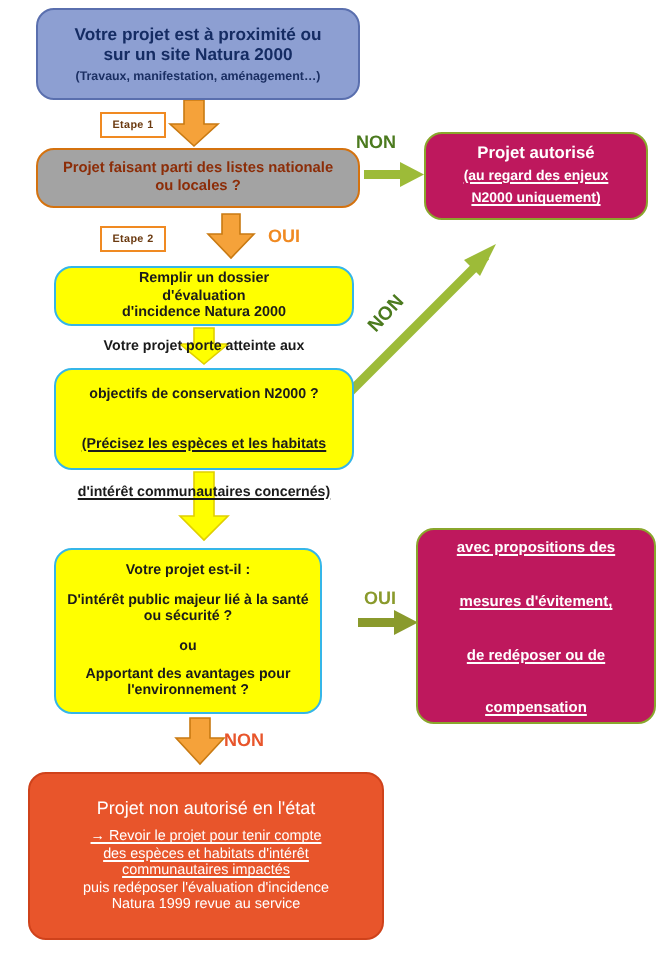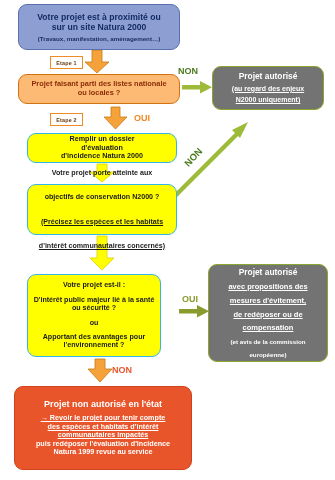--- a/index.html
+++ b/index.html
@@ -32,21 +32,21 @@
     color:#152c63;
     font-weight:bold;
     font-size:8.6px;
     padding:3px 5px;
   }
   #start-box .sub{font-size:6.2px;font-weight:bold;margin-top:3px;color:#1b2f63;}
 
   
   #lists-box{
     left:18px;top:74px;width:162px;height:30px;
-    background:#fdba74;
+    background:#a3a3a3;
     border:1px solid #d4720f;
     color:#8c2d08;
     font-weight:bold;
     font-size:7.4px;
     padding:2px 4px;
   }
 
   
   .yellow{
     background:#ffff00;
@@ -63,44 +63,44 @@
     font-size:7.1px;padding:3px 4px;gap:16px;
   }
   #interet-box{
     left:27px;top:274px;width:134px;height:83px;
     font-size:7.1px;padding:4px 5px;
   }
   #interet-box .gap{height:6px;}
 
   
   .green{
-    background:#737373;
+    background:#be185d;
     border:1px solid #8aa62c;
     color:#ffffff;
     font-weight:bold;
   }
   #autorise1-box{
     left:212px;top:66px;width:112px;height:44px;
     font-size:8.4px;padding:3px 5px;
   }
   #autorise1-box .sub{font-size:7px;margin-top:3px;}
   #autorise2-box{
     left:208px;top:264px;width:120px;height:98px;
     font-size:8.4px;padding:4px 5px;
   }
-  #autorise2-box .mid{font-size:7.5px;margin-top:5px;}
+  #autorise2-box .mid{font-size:7.5px;margin-top:18px;}
   #autorise2-box .note{font-size:6.2px;margin-top:5px;}
 
   
   #refus-box{
     left:14px;top:386px;width:178px;height:84px;
     background:#e8552b;
     border:1px solid #cf421b;
     color:#ffffff;
-    font-weight:bold;
+    font-weight:normal;
     font-size:7.2px;
     padding:4px 6px;
   }
   #refus-box .hd{font-size:9px;margin-bottom:4px;}
 
   
   .etape{
     position:absolute;
     box-sizing:border-box;
     background:#ffffff;

